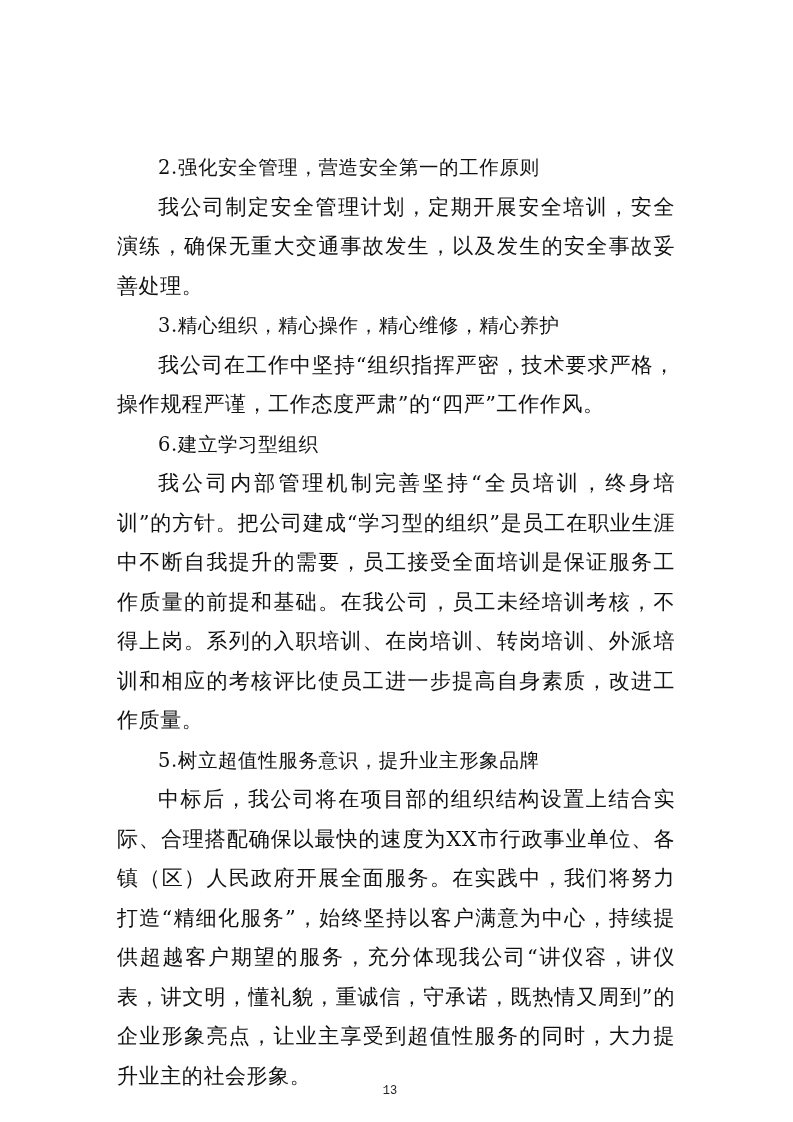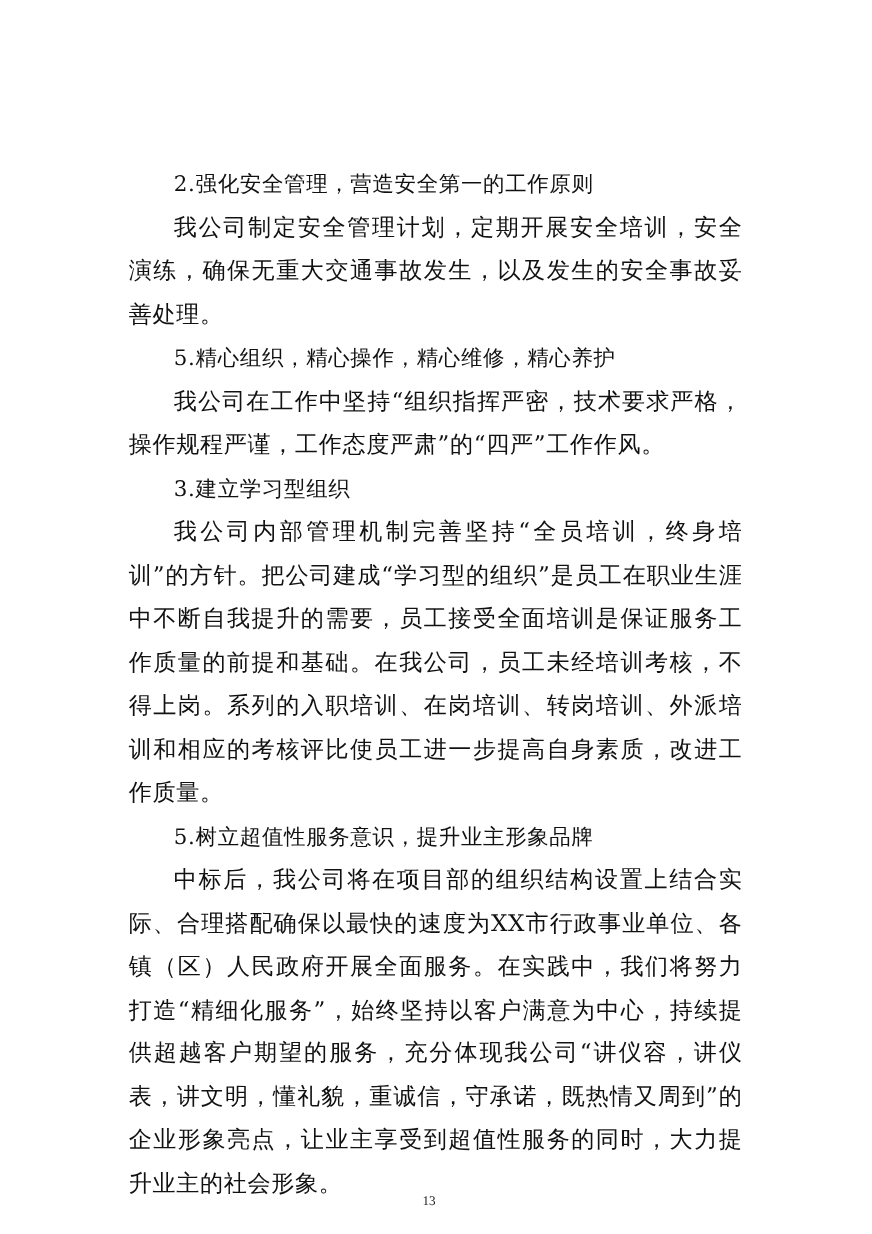--- a/index.html
+++ b/index.html
@@ -46,37 +46,37 @@
       line-height: 39.5px;
       text-indent: 41px;
       letter-spacing: 0.6px;
     }
     .page-number {
       position: absolute;
       left: 0;
       width: 780px;
       top: 1036px;
       text-align: center;
-      font-family: Liberation Serif, serif;
+      font-family: Liberation Mono, monospace;
       font-size: 12px;
       color: #222222;
     }
   </style>
 </head>
 <body>
 
 <div class="page">
   <div class="content">
     <p class="heading">2.强化安全管理，营造安全第一的工作原则</p>
     <p class="para">我公司制定安全管理计划，定期开展安全培训，安全演练，确保无重大交通事故发生，以及发生的安全事故妥善处理。</p>
 
-    <p class="heading">5.精心组织，精心操作，精心维修，精心养护</p>
+    <p class="heading">3.精心组织，精心操作，精心维修，精心养护</p>
     <p class="para">我公司在工作中坚持“组织指挥严密，技术要求严格，操作规程严谨，工作态度严肃”的“四严”工作作风。</p>
 
-    <p class="heading">3.建立学习型组织</p>
+    <p class="heading">6.建立学习型组织</p>
     <p class="para">我公司内部管理机制完善坚持“全员培训，终身培训”的方针。把公司建成“学习型的组织”是员工在职业生涯中不断自我提升的需要，员工接受全面培训是保证服务工作质量的前提和基础。在我公司，员工未经培训考核，不得上岗。系列的入职培训、在岗培训、转岗培训、外派培训和相应的考核评比使员工进一步提高自身素质，改进工作质量。</p>
 
     <p class="heading">5.树立超值性服务意识，提升业主形象品牌</p>
     <p class="para">中标后，我公司将在项目部的组织结构设置上结合实际、合理搭配确保以最快的速度为XX市行政事业单位、各镇（区）人民政府开展全面服务。在实践中，我们将努力打造“精细化服务”，始终坚持以客户满意为中心，持续提供超越客户期望的服务，充分体现我公司“讲仪容，讲仪表，讲文明，懂礼貌，重诚信，守承诺，既热情又周到”的企业形象亮点，让业主享受到超值性服务的同时，大力提升业主的社会形象。</p>
   </div>
 
   <div class="page-number">13</div>
 </div>
 
 </body></html>

